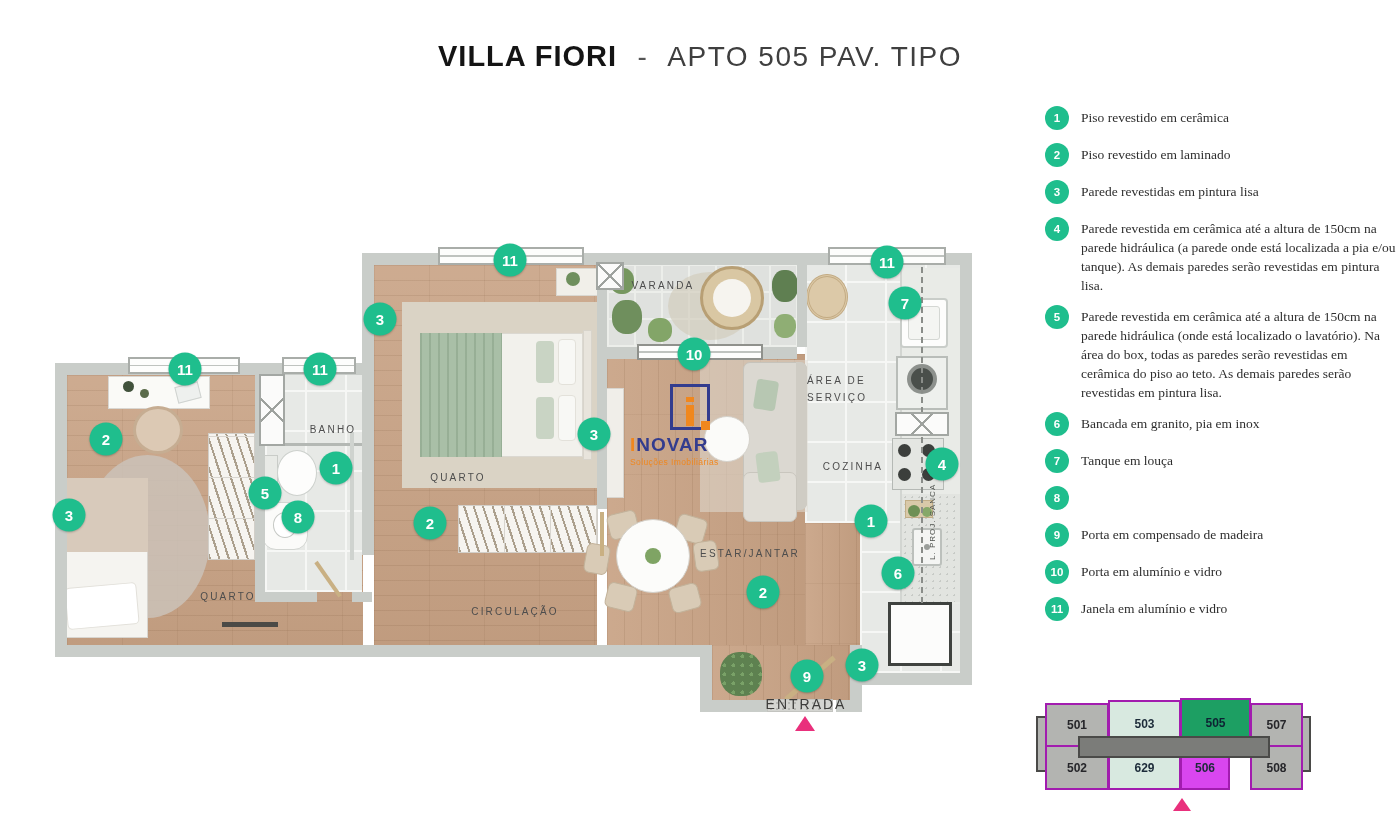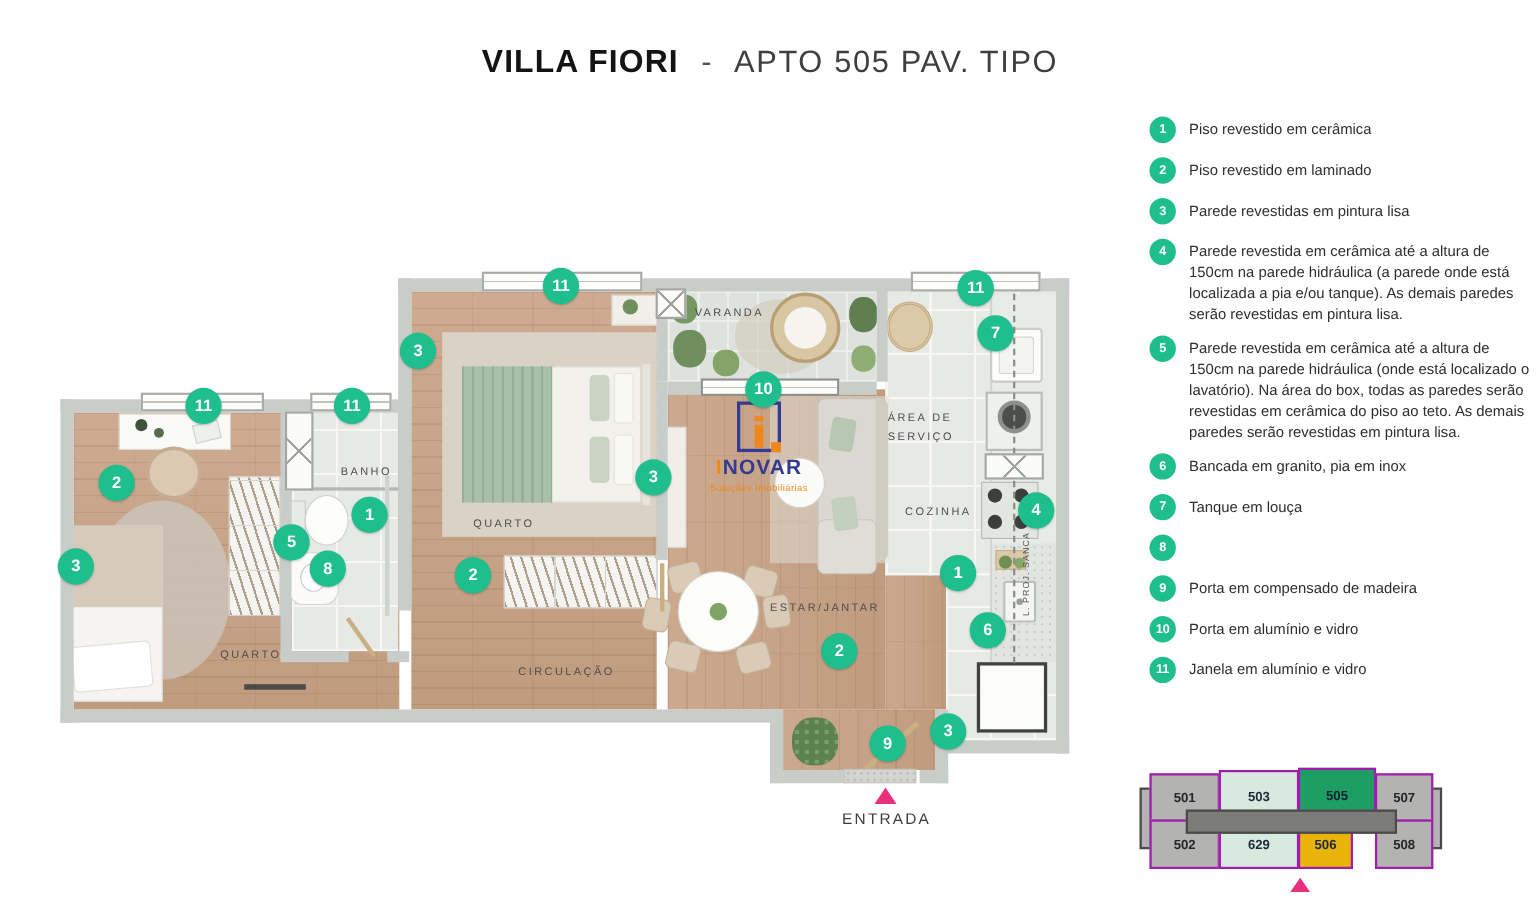--- a/index.html
+++ b/index.html
@@ -46,21 +46,21 @@
       repeating-linear-gradient(72deg, rgba(110,90,60,.55) 0 2px, transparent 2px 9px);
     background-color:#f6f4f0; border:1px solid #d2cfc9; }
 
   .room-label { position:absolute; z-index:5; transform:translate(-50%,-50%); font-size:10px;
     letter-spacing:2.2px; color:#4d4d4d; white-space:nowrap; font-weight:500; }
   .marker { position:absolute; z-index:6; width:33px; height:33px; border-radius:50%;
     color:#fff; font-size:15px; font-weight:700; display:flex; align-items:center; justify-content:center;
     transform:translate(-50%,-50%); box-shadow:0 1px 2px rgba(0,0,0,.22); }
 
   
-  .logo { position:absolute; left:630px; top:365px; width:120px; text-align:center; z-index:5; }
+  .logo { position:absolute; left:630px; top:384px; width:120px; z-index:5; }
   .logo-sq { position:relative; margin:0 auto; width:40px; height:46px; border:3px solid #333c8e; }
   .logo-bar { position:absolute; left:13px; top:10px; width:8px; height:5px; background:#f0871e; }
   .logo-bar2 { position:absolute; left:13px; top:18px; width:8px; height:21px; background:#f0871e; }
   .logo-dot { position:absolute; right:-3px; bottom:-3px; width:9px; height:9px; background:#f0871e; }
   .logo-word { margin-top:4px; font-size:19px; font-weight:800; letter-spacing:1px; }
   .logo-word .i { color:#f0871e; } .logo-word .rest { color:#333c8e; }
   .logo-tag { font-size:8.5px; color:#f0871e; letter-spacing:.4px; margin-top:1px; }
 
   
   .tri-up { position:absolute; width:0; height:0; border-left:10px solid transparent;
@@ -69,21 +69,21 @@
     transform:translate(-50%,0); font-weight:500; }
   .sanca { position:absolute; z-index:5; font-size:8px; letter-spacing:1px; color:#50534f;
     transform:rotate(-90deg); transform-origin:0 0; white-space:nowrap; }
 
   
   .legend { position:absolute; left:1045px; top:106px; width:352px; }
   .legend-item { display:flex; gap:12px; align-items:flex-start; margin-bottom:13px; }
   .legend-item.tall { margin-bottom:10px; }
   .legend-badge { flex:0 0 auto; width:24px; height:24px; border-radius:50%; color:#fff;
     font-size:11.5px; font-weight:700; display:flex; align-items:center; justify-content:center; }
-  .legend-text { font-size:13.5px; line-height:19px; color:#2e2e2e; padding-top:2px; }
+  .legend-text { font-size:13.5px; line-height:19px; color:#2e2e2e; padding-top:2px;font-family:Liberation Serif, serif; }
 
   
   .kp-cell { position:absolute; border:2px solid #a21caf; display:flex; align-items:center;
     justify-content:center; font-size:12px; font-weight:700; z-index:2; }
   .kp-core { position:absolute; background:#7b7c79; border:2px solid #4a4a48; z-index:3; }
   .kp-stub { position:absolute; background:#b3b4b1; border:2px solid #4a4a48; z-index:1; }
 </style>
 </head>
 <body>
 
@@ -226,21 +226,21 @@
         <div class="logo-bar2"></div>
         <div class="logo-dot"></div>
       </div>
       <div class="logo-word"><span class="i">I</span><span class="rest">NOVAR</span></div>
       <div class="logo-tag">Soluções Imobiliárias</div>
     </div>
 
     <div class="sanca" style="left:928px;top:560px;">L. PROJ. SANCA</div>
 
     <div class="tri-up" style="left:795px;top:716px;"></div>
-    <div class="entry-label" style="left:806px;top:736px;">ENTRADA</div>
+    <div class="entry-label" style="left:806px;top:696px;">ENTRADA</div>
 
     <div id="labels-layer">
         <div class="room-label" style="left: 228px; top: 596px;">QUARTO</div>
         <div class="room-label" style="left: 333px; top: 429px;">BANHO</div>
         <div class="room-label" style="left: 458px; top: 477px;">QUARTO</div>
         <div class="room-label" style="left: 663px; top: 285px;">VARANDA</div>
         <div class="room-label" style="left: 856px; top: 389px; width: 98px; white-space: normal; text-align: left; line-height: 17px;">ÁREA DE SERVIÇO</div>
         <div class="room-label" style="left: 853px; top: 466px;">COZINHA</div>
         <div class="room-label" style="left: 750px; top: 553px;">ESTAR/JANTAR</div>
         <div class="room-label" style="left: 515px; top: 611px;">CIRCULAÇÃO</div>
@@ -318,20 +318,20 @@
   <div id="keyplan">
     <div class="kp-stub" style="left:1036px;top:716px;width:11px;height:56px;"></div>
     <div class="kp-stub" style="left:1300px;top:716px;width:11px;height:56px;"></div>
     <div id="kp-units">
         <div class="kp-cell" style="left: 1045px; top: 703px; width: 64px; height: 44px; background: rgb(179, 180, 177); color: rgb(38, 38, 42);">501</div>
         <div class="kp-cell" style="left: 1108px; top: 700px; width: 73px; height: 47px; background: rgb(216, 233, 224); color: rgb(28, 43, 57);">503</div>
         <div class="kp-cell" style="left: 1180px; top: 698px; width: 71px; height: 49px; background: rgb(29, 159, 99); color: rgb(14, 34, 51);">505</div>
         <div class="kp-cell" style="left: 1250px; top: 703px; width: 53px; height: 44px; background: rgb(179, 180, 177); color: rgb(38, 38, 42);">507</div>
         <div class="kp-cell" style="left: 1045px; top: 745px; width: 64px; height: 45px; background: rgb(179, 180, 177); color: rgb(38, 38, 42);">502</div>
         <div class="kp-cell" style="left: 1108px; top: 745px; width: 73px; height: 45px; background: rgb(216, 233, 224); color: rgb(28, 43, 57);">629</div>
-        <div class="kp-cell" style="left: 1180px; top: 745px; width: 50px; height: 45px; background: #eab308; color: rgb(28, 43, 57);">506</div>
+        <div class="kp-cell" style="left: 1180px; top: 745px; width: 50px; height: 45px; background: #d946ef; color: rgb(28, 43, 57);">506</div>
         <div class="kp-cell" style="left: 1250px; top: 745px; width: 53px; height: 45px; background: rgb(179, 180, 177); color: rgb(38, 38, 42);">508</div>
       </div>
     <div class="kp-core" style="left:1078px;top:736px;width:192px;height:22px;"></div>
     <div class="tri-up" style="left:1173px;top:798px;border-left-width:9px;border-right-width:9px;border-bottom-width:13px;"></div>
   </div>
 
 </div>
 
 </body></html>

